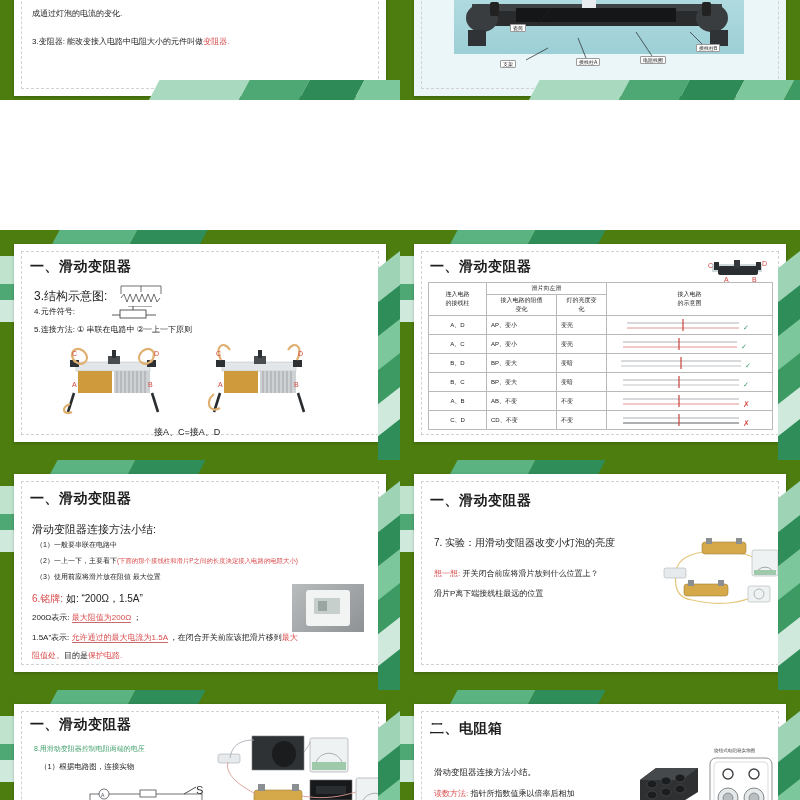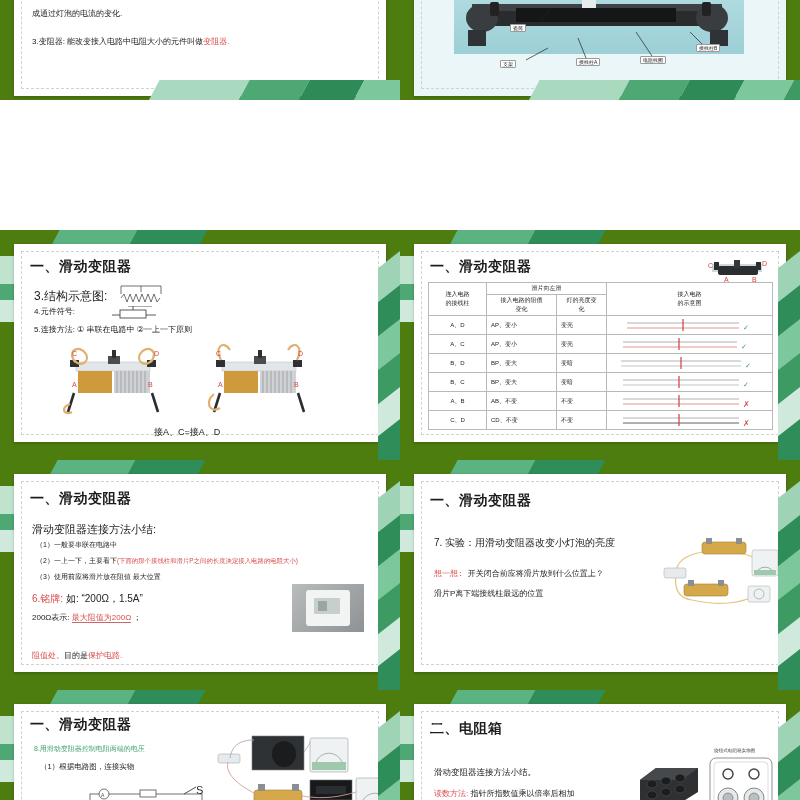--- a/index.html
+++ b/index.html
@@ -392,20 +392,25 @@
       <div class="body-txt" style="left:22px;top:98px;font-size:7px;">（3）使用前应将滑片放在阻值 最大位置</div>
       <div class="body-txt" style="left:18px;top:118px;font-size:10px;">
         <span class="red">6.铭牌:</span>
         <span>如:    “200Ω，1.5A”</span>
       </div>
       <div class="body-txt" style="left:18px;top:138px;font-size:8px;">
         <span>200Ω表示:</span>
         <span class="red ul">最大阻值为200Ω</span>
         <span>；</span>
       </div>
+      <div class="body-txt" style="left:18px;top:158px;font-size:8px;">
+        <span>1.5A”表示:</span>
+        <span class="red ul">允许通过的最大电流为1.5A</span>
+        <span>，在闭合开关前应该把滑片移到</span><span class="red">最大</span>
+      </div>
       <div class="body-txt" style="left:18px;top:176px;font-size:8px;">
         <span class="red">阻值处。</span><span>目的是</span><span class="red">保护电路.</span>
       </div>
 
       <div class="photo" style="left:278px;top:110px;width:72px;height:48px;background:linear-gradient(135deg,#b9bcbd,#8e9294);">
         <svg width="72" height="48">
           <rect x="14" y="6" width="44" height="36" rx="3" fill="#f2f3f3"></rect>
           <rect x="22" y="14" width="26" height="16" rx="1" fill="#c6cfcb"></rect>
           <rect x="26" y="17" width="9" height="10" fill="#9aa6a1"></rect>
         </svg>
@@ -428,21 +433,21 @@
     </div>
     <div class="leftband">
       <i style="top:0;height:28px;background:#bfe3cd;"></i>
       <i style="top:28px;height:16px;background:#4ea874;"></i>
       <i style="top:44px;height:22px;background:#cfeadc;"></i>
     </div>
     <div class="slide-inner">
       <div class="dashframe"></div>
       <div class="title" style="left:16px;top:18px;">一、滑动变阻器</div>
       <div class="body-txt" style="left:20px;top:62px;font-size:10px;">7. 实验：用滑动变阻器改变小灯泡的亮度</div>
-      <div class="body-txt" style="left:20px;top:94px;font-size:8px;font-family:Liberation Mono, monospace;">
+      <div class="body-txt" style="left:20px;top:94px;font-size:8px;">
         <span class="red">想一想:</span>
         <span>开关闭合前应将滑片放到什么位置上？</span>
       </div>
       <div class="body-txt" style="left:20px;top:114px;font-size:8px;">滑片P离下端接线柱最远的位置</div>
 
       <svg style="position:absolute;left:248px;top:62px;" width="118" height="80">
         <path d="M14 38 C14 18 40 14 62 16" stroke="#e5c87f" stroke-width="1.2" fill="none"></path>
         <path d="M62 16 C86 16 96 22 100 30" stroke="#e5c87f" stroke-width="1.2" fill="none"></path>
         <path d="M14 38 C12 52 16 62 30 64" stroke="#e5c87f" stroke-width="1.2" fill="none"></path>
         <path d="M30 64 C56 70 80 68 96 58" stroke="#e5c87f" stroke-width="1.2" fill="none"></path>

